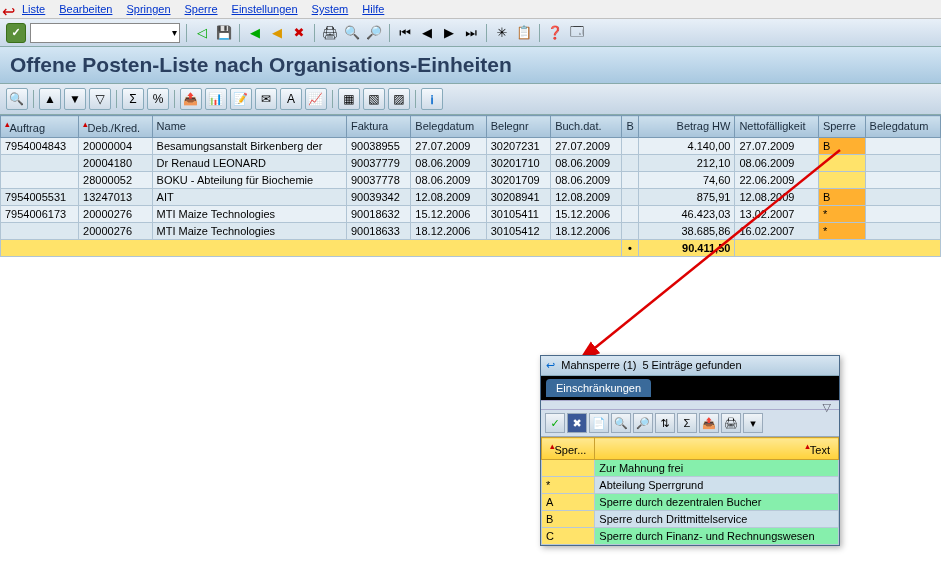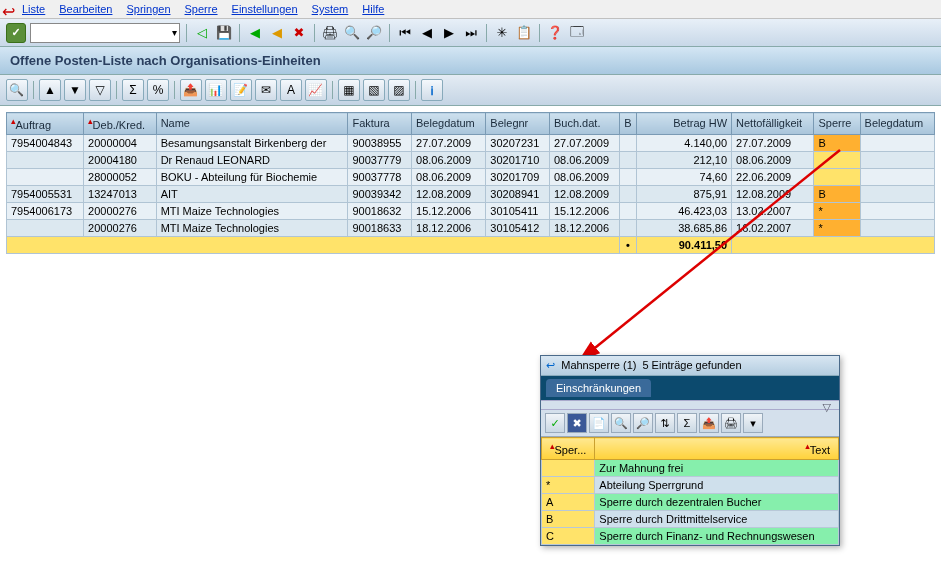--- a/index.html
+++ b/index.html
@@ -51,42 +51,42 @@
   }
   .tb-icon {
     width: 18px; height: 18px;
     display:flex;align-items:center;justify-content:center;
     font-size: 13px;
   }
   .tb-sep { width:1px; height:18px; background:#8aa; margin:0 2px;}
   .title-band {
     background: linear-gradient(#d4e6f4, #a8c8e0);
     padding: 6px 10px;
-    font-size: 13px;
+    font-size: 21px;
     font-weight: bold;
     color: #2a3f5f;
     border-bottom: 1px solid #8aa;
   }
   .toolbar2 {
     background: linear-gradient(#e4ecf4, #c4d4e4);
     border-bottom: 1px solid #8aa;
     padding: 4px 6px;
     display: flex;
     gap: 3px;
     align-items:center;
   }
   .tb2-btn {
     width: 22px; height: 22px;
     background: linear-gradient(#f4f8fc,#d0dce8);
     border: 1px solid #8ab;
     border-radius: 2px;
     display:flex;align-items:center;justify-content:center;
     font-size:12px;
   }
-  .grid-wrap { margin: 6px; }
+  .grid-wrap { }
   table.grid {
     border-collapse: collapse;
     width: 100%;
   }
   table.grid th {
     background: linear-gradient(#cde0ee, #a8c4da);
     border: 1px solid #7a9ab4;
     padding: 3px 4px;
     font-weight: normal;
     text-align: left;
@@ -122,21 +122,21 @@
     border: 1px solid #4a6a8a;
     background: #f0f4f8;
     box-shadow: 2px 2px 6px rgba(0,0,0,.3);
   }
   .popup-title {
     background: linear-gradient(#d8e6f2, #b4cde0);
     padding: 3px 5px;
     border-bottom: 1px solid #8ab;
     display:flex; gap:6px;
   }
-  .tab-row { background:#0c4a6e; padding:3px 5px;}
+  .tab-row { background:#000000; padding:3px 5px;}
   .tab-active {
     display:inline-block;
     background:#3a6a9a;
     color:#fff;
     padding:3px 10px;
     border-radius:4px 4px 0 0;
     font-size:11px;
   }
   .popup-sep { height:10px; background:#d4e0ec; border-top:1px solid #aac; border-bottom:1px solid #aac; text-align:right; padding-right:8px; color:#556;}
   .popup-tb {

